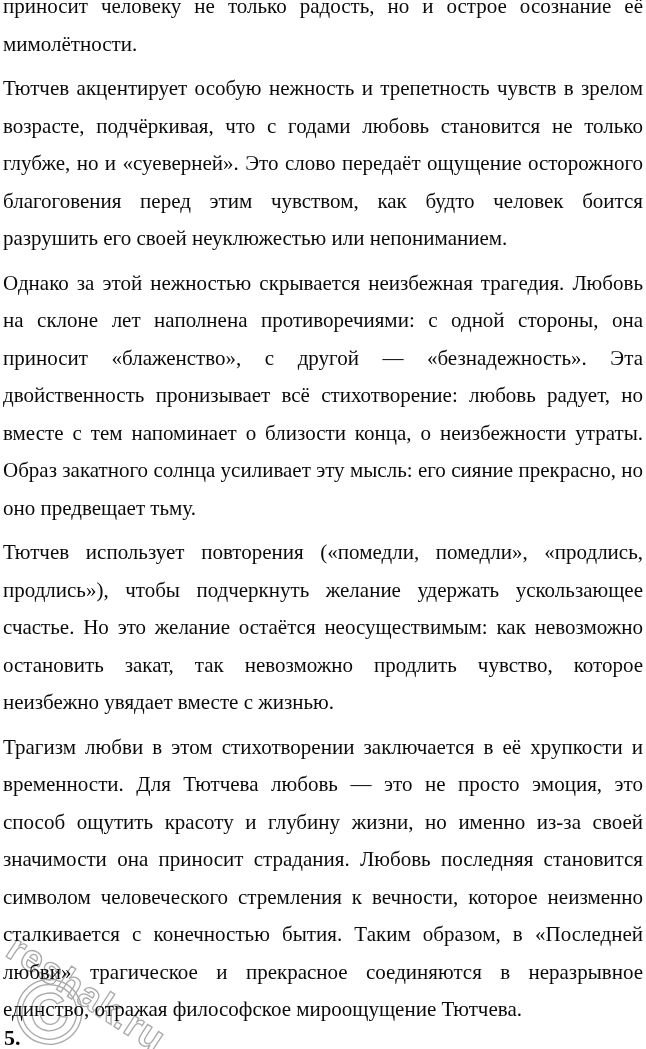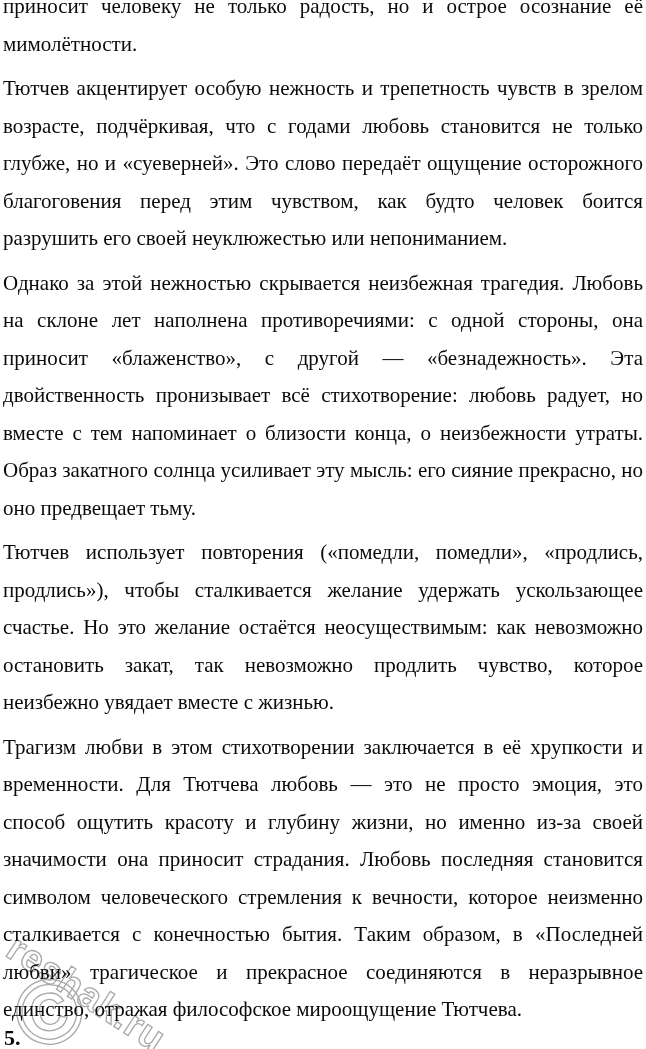--- a/index.html
+++ b/index.html
@@ -52,19 +52,19 @@
     <g fill="none" stroke="#a9a9a9" stroke-width="1.3">
       <text x="55" y="140" font-size="92" font-weight="bold" font-family="'Liberation Sans', sans-serif" text-anchor="middle" transform="rotate(-10 55 140)">©</text>
       <text x="4" y="52" font-size="38" font-weight="bold" font-family="'Liberation Sans', sans-serif" letter-spacing="1" transform="rotate(33 4 52)">reshak.ru</text>
     </g>
   </svg>
 
   <div class="text-block" id="essay-text">
       <p>приносит человеку не только радость, но и острое осознание её мимолётности.</p>
       <p>Тютчев акцентирует особую нежность и трепетность чувств в зрелом возрасте, подчёркивая, что с годами любовь становится не только глубже, но и «суеверней». Это слово передаёт ощущение осторожного благоговения перед этим чувством, как будто человек боится разрушить его своей неуклюжестью или непониманием.</p>
       <p>Однако за этой нежностью скрывается неизбежная трагедия. Любовь на склоне лет наполнена противоречиями: с одной стороны, она приносит «блаженство», с другой — «безнадежность». Эта двойственность пронизывает всё стихотворение: любовь радует, но вместе с тем напоминает о близости конца, о неизбежности утраты. Образ закатного солнца усиливает эту мысль: его сияние прекрасно, но оно предвещает тьму.</p>
-      <p>Тютчев использует повторения («помедли, помедли», «продлись, продлись»), чтобы сталкивается желание удержать ускользающее счастье. Но это желание остаётся неосуществимым: как невозможно остановить закат, так невозможно продлить чувство, которое неизбежно увядает вместе с жизнью.</p>
+      <p>Тютчев использует повторения («помедли, помедли», «продлись, продлись»), чтобы подчеркнуть желание удержать ускользающее счастье. Но это желание остаётся неосуществимым: как невозможно остановить закат, так невозможно продлить чувство, которое неизбежно увядает вместе с жизнью.</p>
       <p>Трагизм любви в этом стихотворении заключается в её хрупкости и временности. Для Тютчева любовь — это не просто эмоция, это способ ощутить красоту и глубину жизни, но именно из-за своей значимости она приносит страдания. Любовь последняя становится символом человеческого стремления к вечности, которое неизменно сталкивается с конечностью бытия. Таким образом, в «Последней любви» трагическое и прекрасное соединяются в неразрывное единство, отражая философское мироощущение Тютчева.</p>
     </div>
 
   <div class="section-number">5.</div>
 
 </div>
 
 </body></html>

